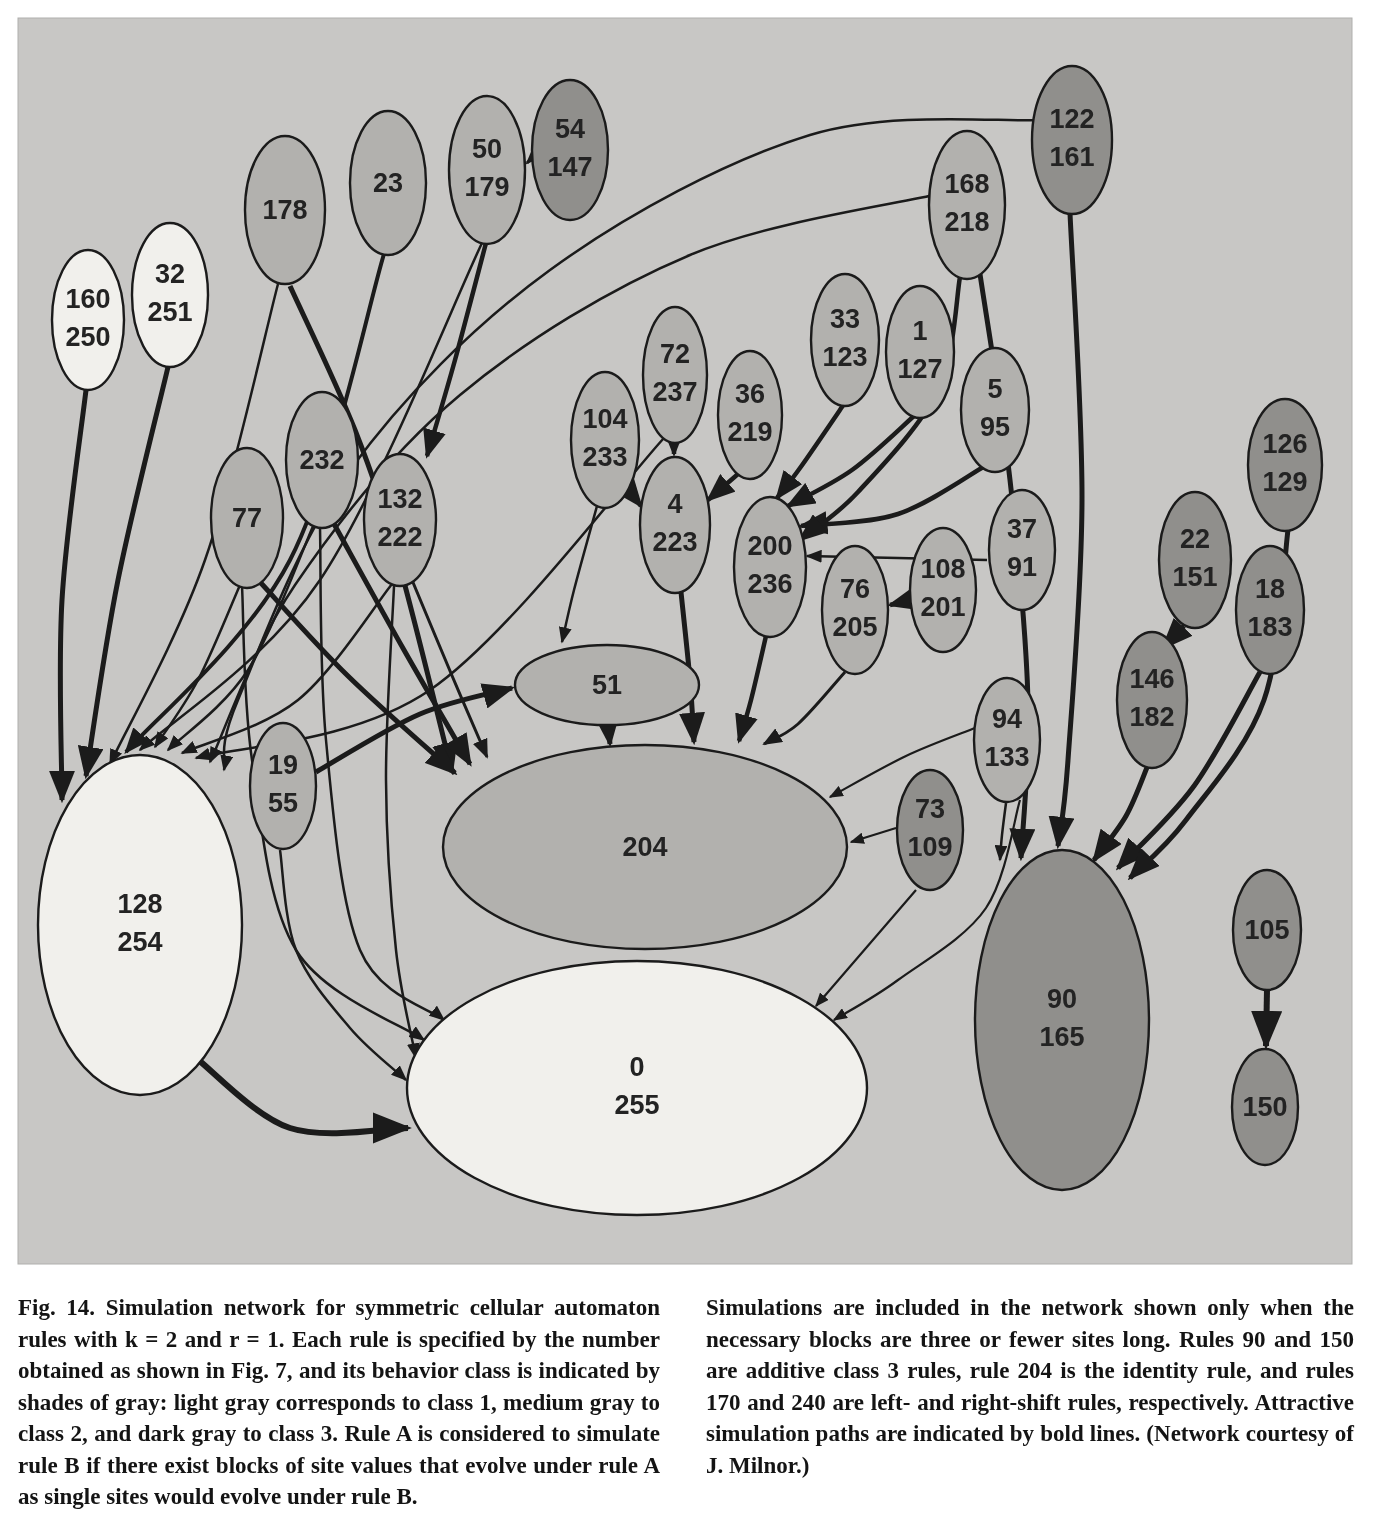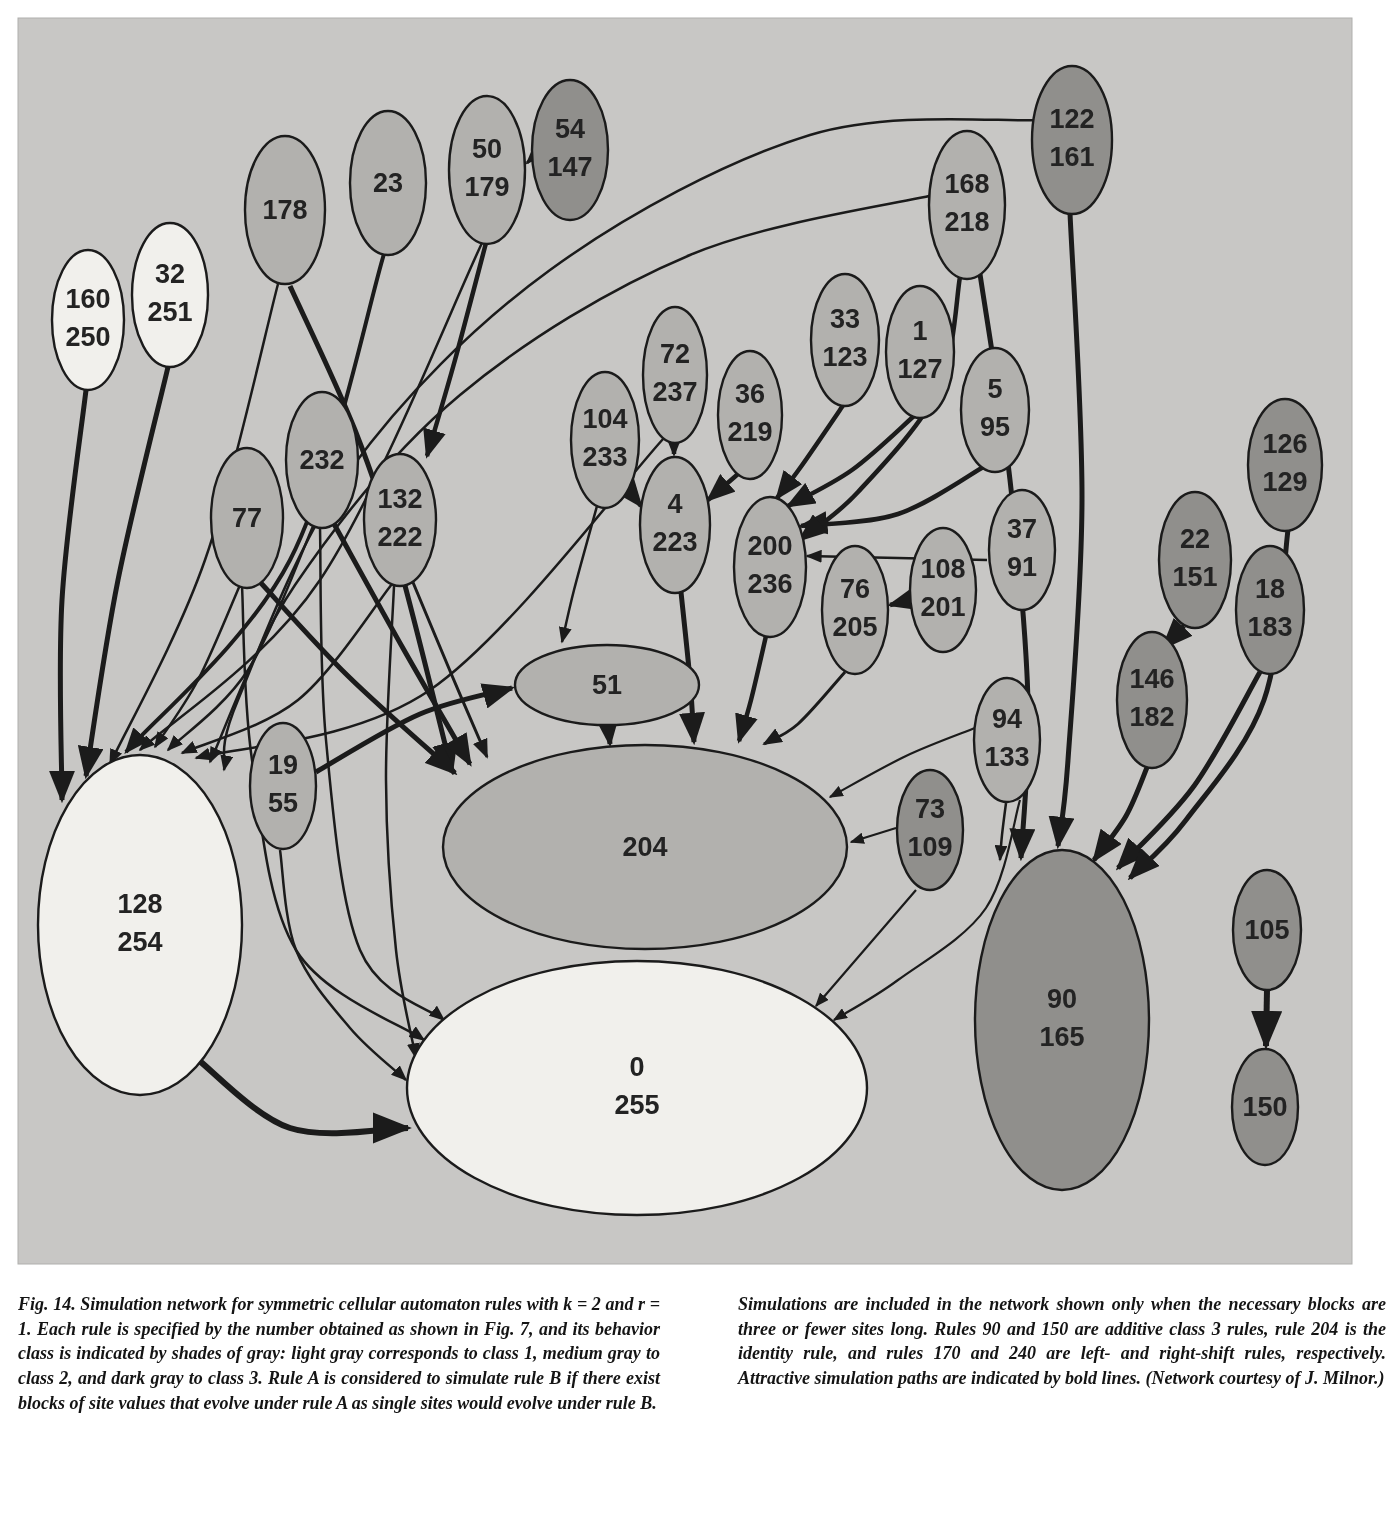--- a/index.html
+++ b/index.html
@@ -3,25 +3,25 @@
 <meta charset="utf-8">
 <style>
   html,body{margin:0;padding:0;background:#ffffff;}
   .page{position:relative;width:1390px;height:1530px;background:#ffffff;overflow:hidden;
         font-family:"Liberation Sans", sans-serif;}
   svg.network{position:absolute;left:0;top:0;}
   .node-label{font-family:"Liberation Sans", sans-serif;font-weight:bold;}
   .caption{position:absolute;top:1292px;left:0;width:1390px;}
   .caption p{position:absolute;margin:0;top:0;
              font-family:"Liberation Serif", serif;
-             font-style:italic;font-weight:bold;
-             font-size:18px;line-height:1.37;color:#141414;
+             font-weight:bold;
+             font-size:23px;line-height:1.37;color:#141414;
              text-align:justify;}
   .cap-left{left:18px;width:642px;}
-  .cap-right{left:738px;width:648px;}
+  .cap-right{left:706px;width:648px;}
 </style>
 </head>
 <body>
 
 <div class="page">
   <svg id="net" class="network" width="1390" height="1530" viewBox="0 0 1390 1530">
       <rect x="18" y="18" width="1334" height="1246" fill="#c8c7c5" stroke="#b0afad" stroke-width="1"></rect>
       <defs>
         <marker id="arr" viewBox="0 0 10 8" refX="9" refY="4" markerWidth="6.5" markerHeight="5.2" orient="auto" markerUnits="strokeWidth">
           <path d="M0,0 L10,4 L0,8 z" fill="#1b1b1b"></path>

